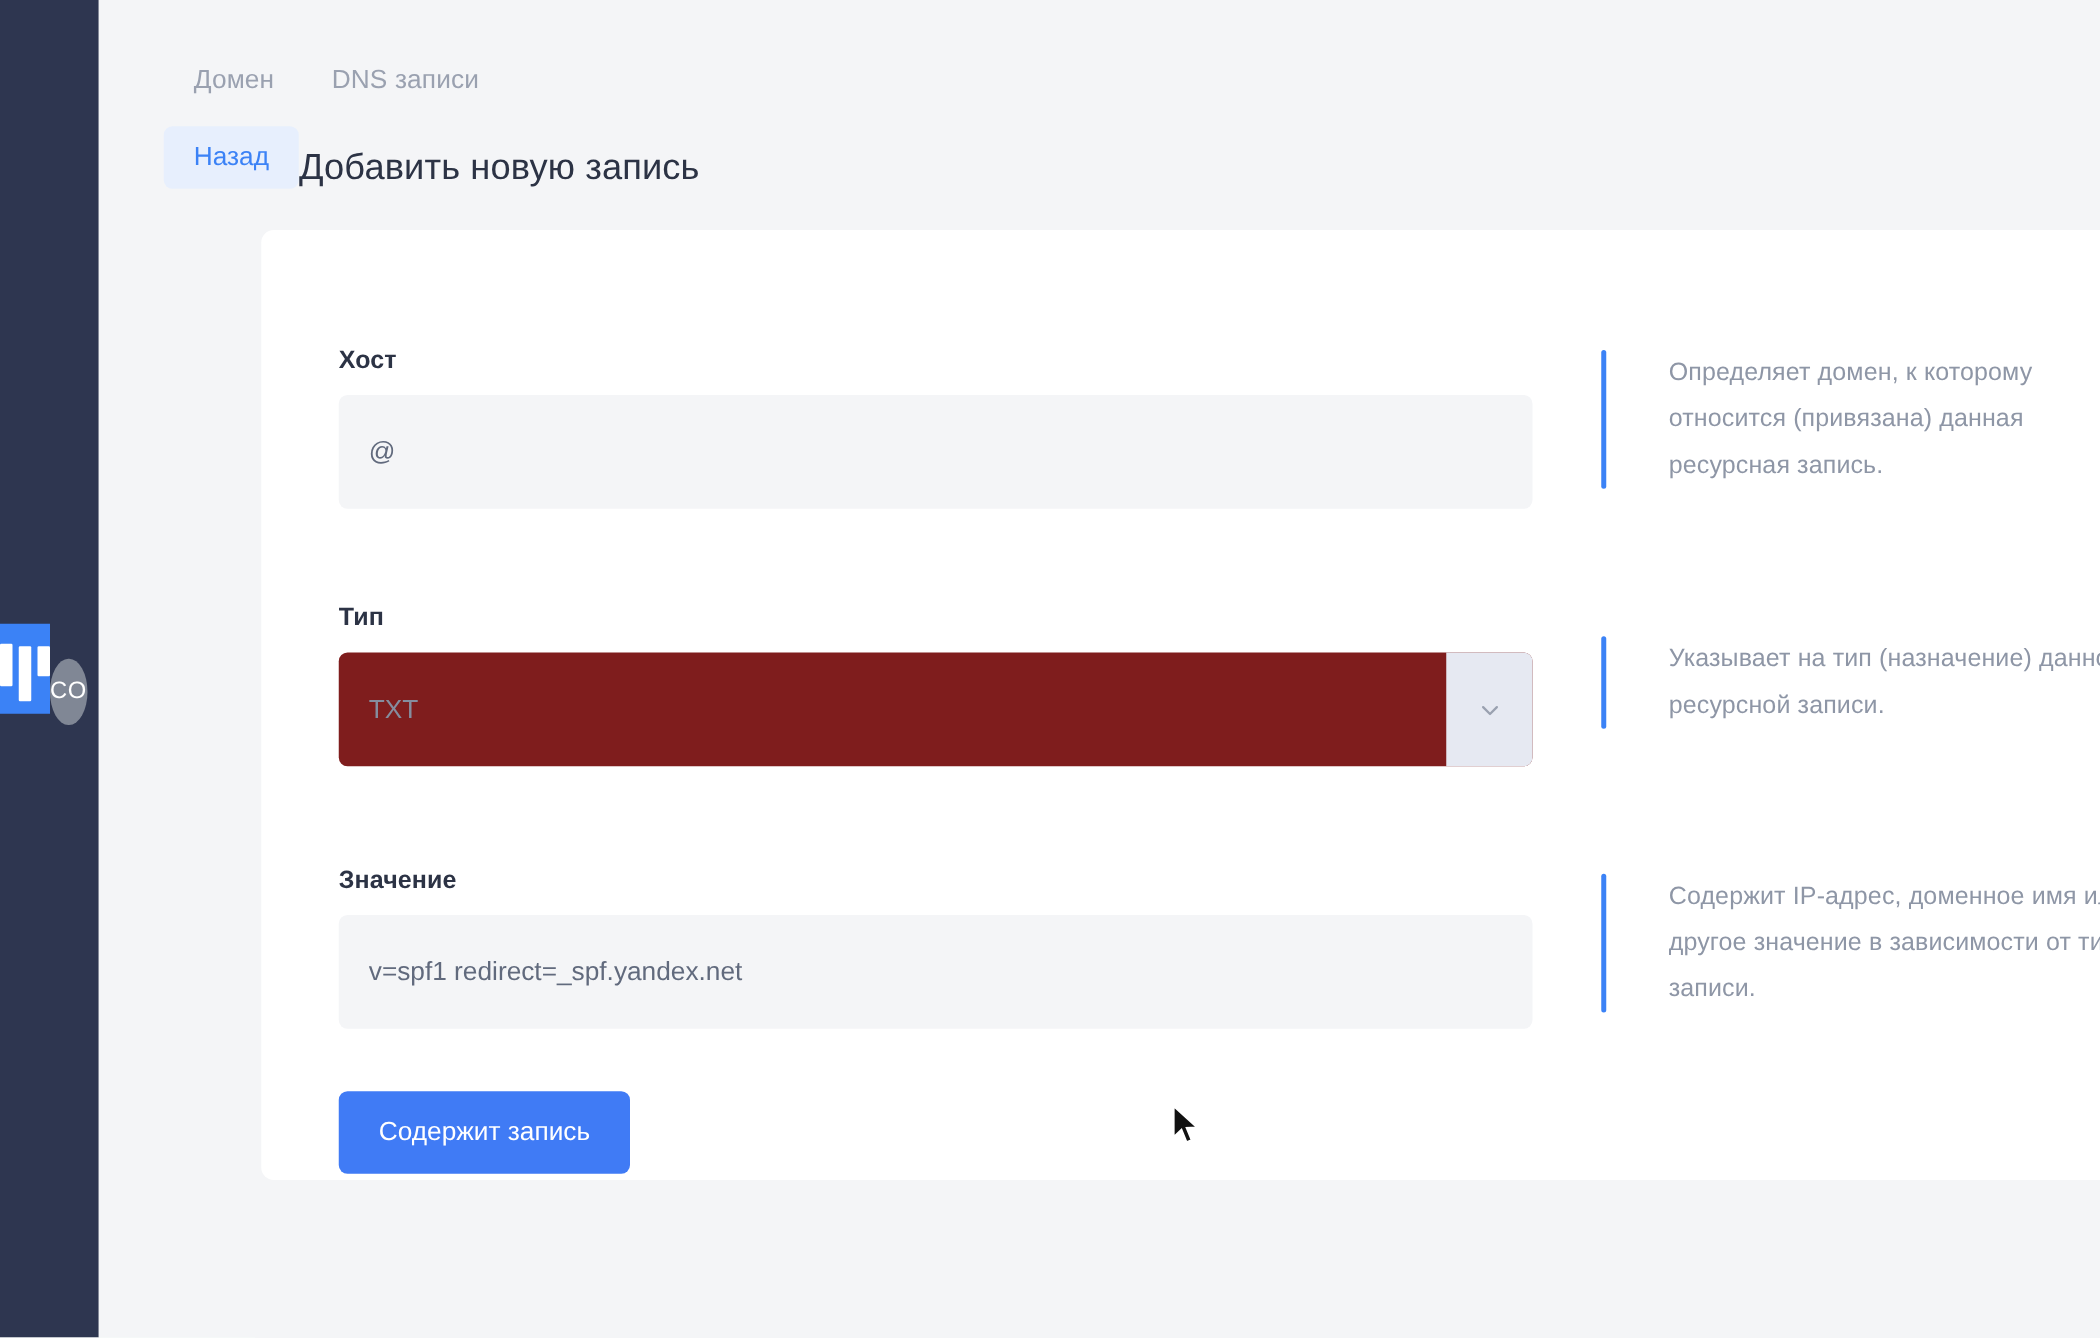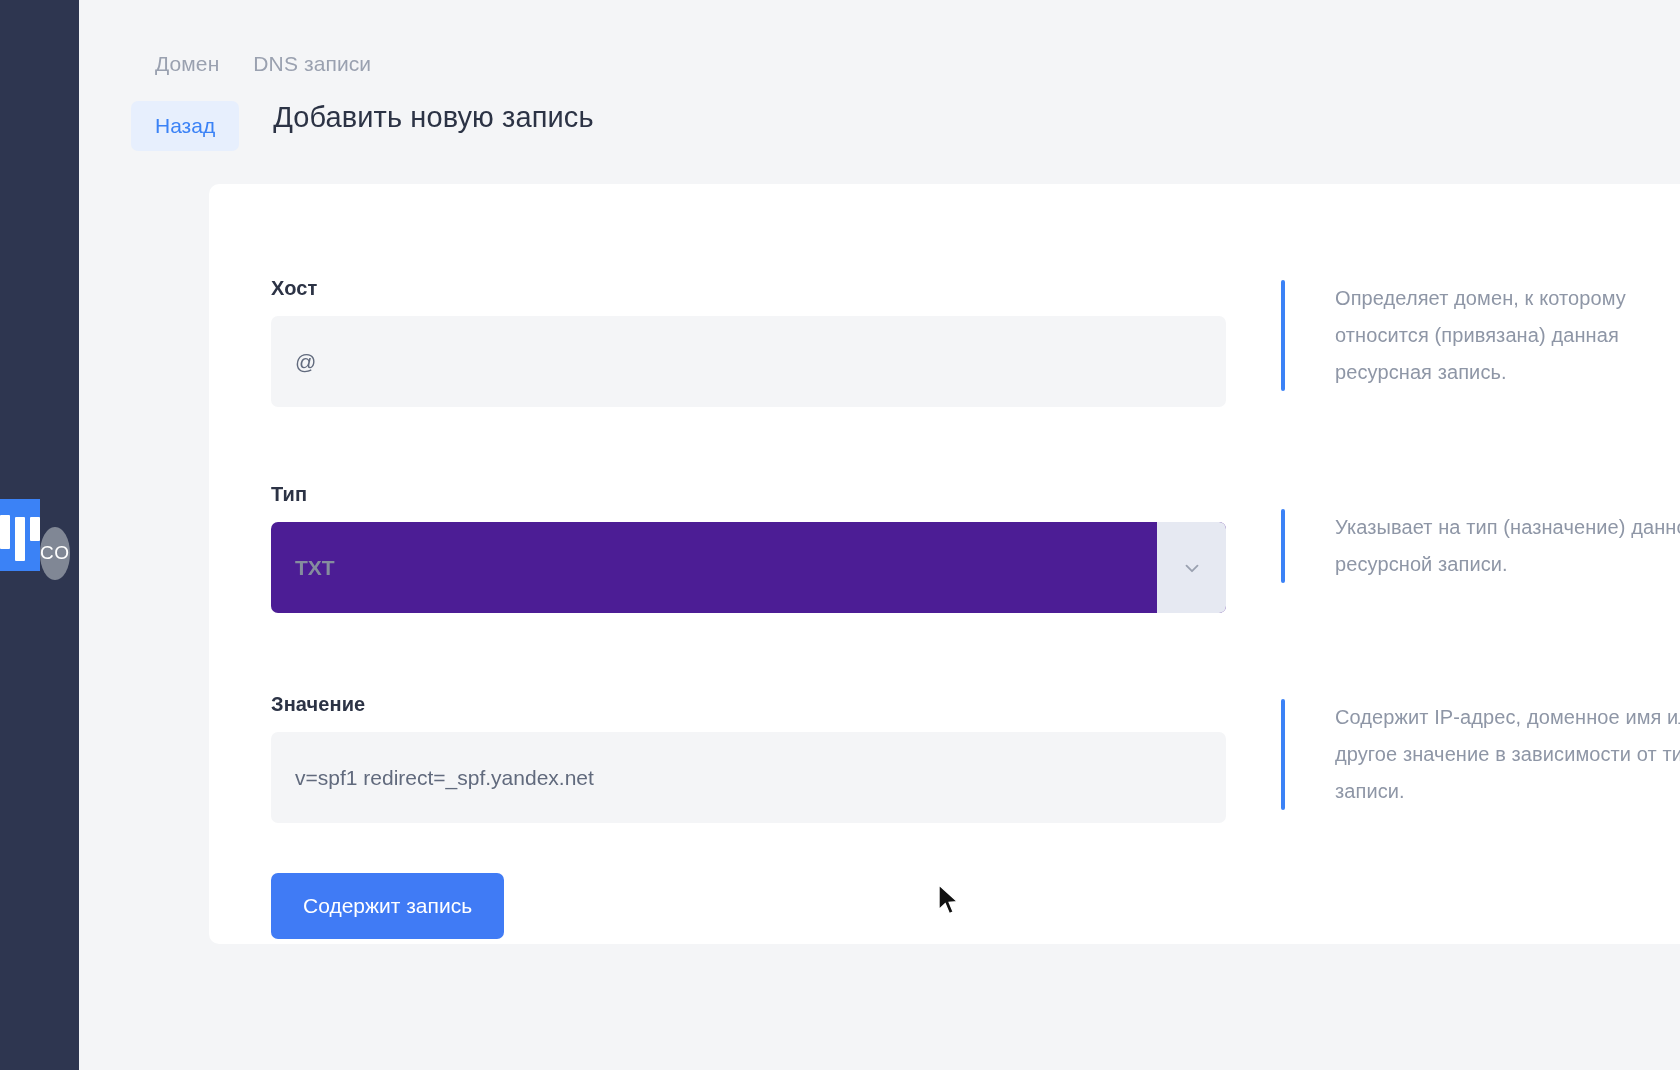--- a/index.html
+++ b/index.html
@@ -86,34 +86,33 @@
     flex: 1;
     height: 1070px;
     background: #f4f5f7;
     position: relative;
     overflow: hidden;
   }
 
   .tabs {
     display: flex;
     align-items: center;
-    gap: 34px;
+    gap: 46px;
     padding: 52px 0 0 76px;
   }
   .tab {
     font-size: 21px;
     color: #9aa1b0;
     cursor: pointer;
     letter-spacing: 0.1px;
   }
 
   .title-row {
     display: flex;
-    align-items: flex-start;
-    gap: 34px;
+    align-items: flex-end;
     padding: 25px 0 0 52px;
   }
   .back-btn {
     background: #e7effd;
     color: #3b82f6;
     font-size: 21px;
     padding: 13px 24px;
     border-radius: 7px;
     border: none;
     cursor: pointer;
@@ -164,25 +163,24 @@
     font-family: "Liberation Sans", sans-serif;
     display: flex;
     align-items: center;
   }
   .input-box::placeholder { color: #9aa1b0; }
 
   .select-wrap {
     position: relative;
     width: 955px;
     height: 91px;
-    background: #4c1d95;
+    background: #7f1d1d;
     border-radius: 7px;
     display: flex;
     align-items: center;
-    font-weight: bold;
   }
   .select-value {
     font-size: 21px;
     color: #858d9e;
     padding-left: 24px;
   }
   .select-btn {
     position: absolute;
     right: 0;
     top: 0;

